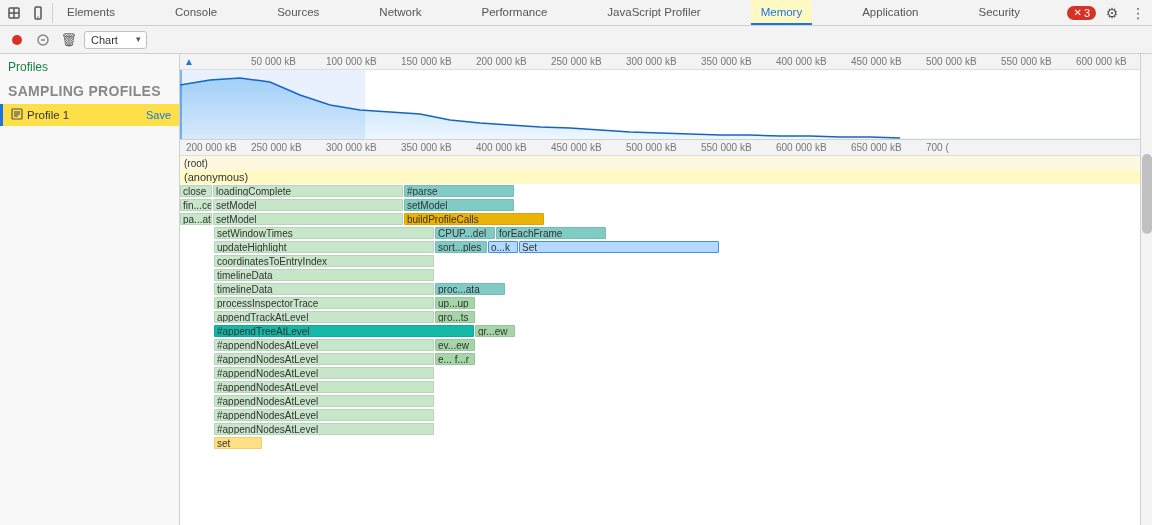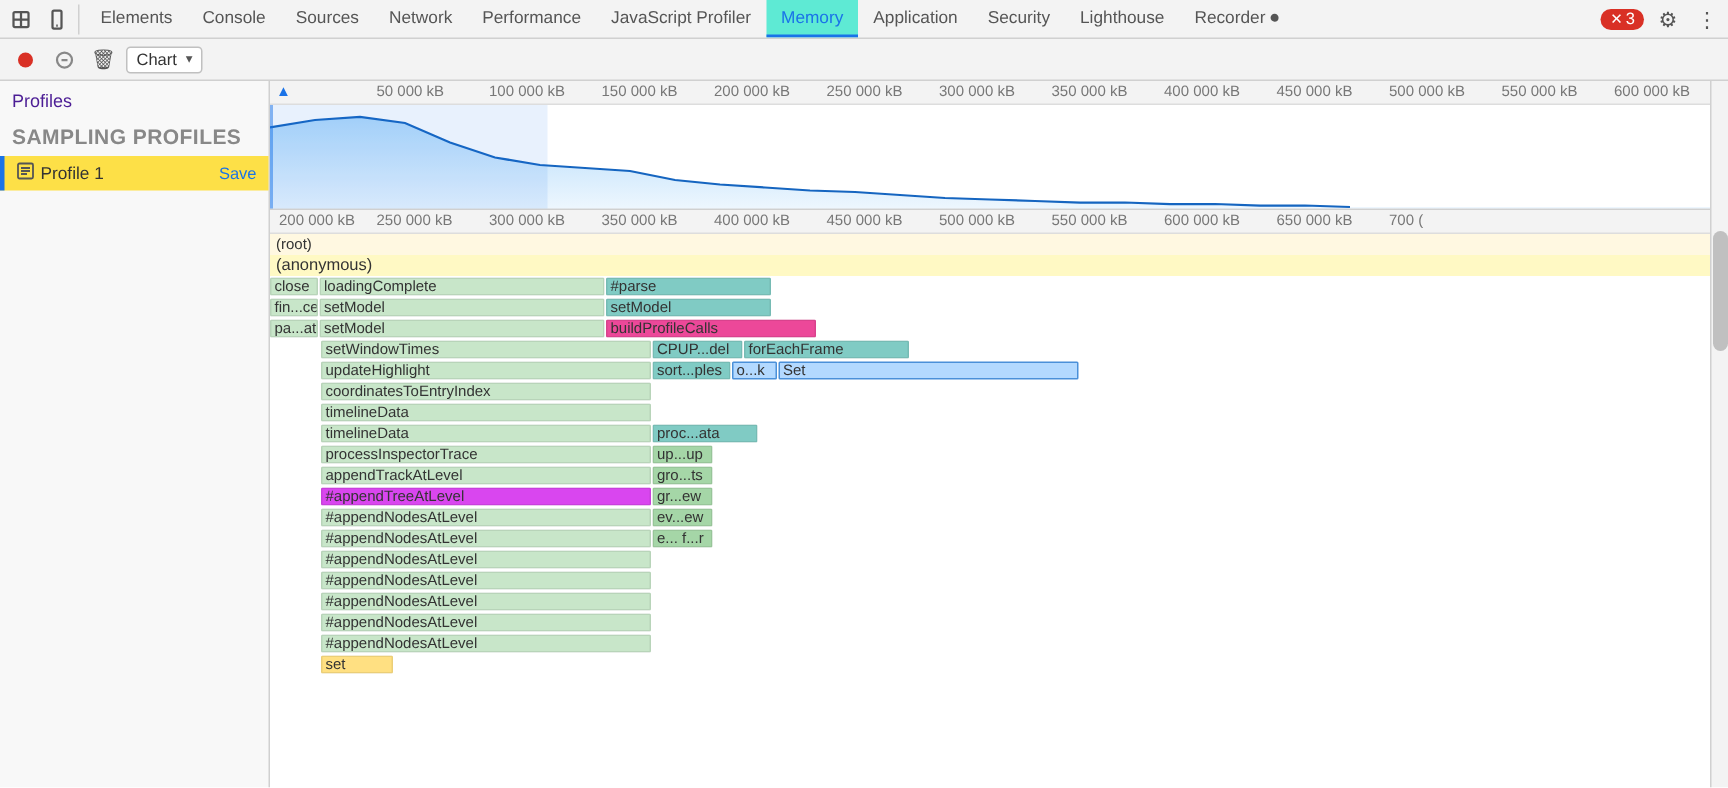--- a/index.html
+++ b/index.html
@@ -31,36 +31,37 @@
       justify-content: center;
       cursor: pointer;
       border-radius: 3px;
       color: #555;
       font-size: 13px;
     }
     .nav-tabs {
       display: flex;
       height: 100%;
       overflow: hidden;
+      gap: 40px;
     }
     .nav-tab {
       display: flex;
       align-items: center;
       padding: 0 10px;
       height: 100%;
       cursor: pointer;
       white-space: nowrap;
       color: #555;
       font-size: 11.5px;
       border-bottom: 2px solid transparent;
     }
     .nav-tab.active {
       color: #1a73e8;
       border-bottom: 2px solid #1a73e8;
-      background: #5eead4;
+      background: #fef9c3;
     }
     .nav-right {
       margin-left: auto;
       display: flex;
       align-items: center;
       gap: 6px;
     }
     .error-badge {
       display: flex;
       align-items: center;
@@ -99,21 +100,21 @@
       align-items: center;
       justify-content: center;
       cursor: pointer;
       border-radius: 3px;
       color: #555;
       font-size: 14px;
     }
     .view-select {
       display: flex;
       align-items: flex-start;
-      gap: 6px;
+      gap: 18px;
       border: 1px solid #c0c0c0;
       border-radius: 3px;
       padding: 2px 6px;
       background: white;
       cursor: pointer;
       font-size: 11px;
     }
 
     
     .main-layout {
@@ -127,21 +128,21 @@
       border-right: 1px solid #d0d0d0;
       display: flex;
       flex-direction: column;
       background: #f8f8f8;
       flex-shrink: 0;
     }
     .sidebar-profiles-title {
       padding: 6px 8px;
       font-size: 12px;
       font-weight: 500;
-      color: #4c1d95;
+      color: #15803d;
     }
     .sampling-label {
       padding: 3px 8px 5px;
       font-size: 14px;
       color: #888;
       font-weight: 600;
       text-transform: uppercase;
       letter-spacing: 0.3px;
     }
     .profile-item {
@@ -407,21 +408,21 @@
 
       <div class="flame-row">
         <span class="flame-block" style="background:#c8e6c9; width:32px;">fin...ce</span>
         <span class="flame-block" style="background:#c8e6c9; width:190px; margin-left:1px;">setModel</span>
         <span class="flame-block" style="background:#80cbc4; width:110px; margin-left:1px;">setModel</span>
       </div>
 
       <div class="flame-row">
         <span class="flame-block" style="background:#c8e6c9; width:32px;">pa...at</span>
         <span class="flame-block" style="background:#c8e6c9; width:190px; margin-left:1px;">setModel</span>
-        <span class="flame-block" style="background:#ec4899; width:140px; margin-left:1px;">buildProfileCalls</span>
+        <span class="flame-block" style="background:#eab308; width:140px; margin-left:1px;">buildProfileCalls</span>
       </div>
 
       <div class="flame-row">
         <span class="flame-block" style="background:#c8e6c9; width:220px; margin-left:34px;">setWindowTimes</span>
         <span class="flame-block" style="background:#80cbc4; width:60px; margin-left:1px;">CPUP...del</span>
         <span class="flame-block" style="background:#80cbc4; width:110px; margin-left:1px;">forEachFrame</span>
       </div>
 
       <div class="flame-row">
         <span class="flame-block" style="background:#c8e6c9; width:220px; margin-left:34px;">updateHighlight</span>
@@ -447,21 +448,21 @@
         <span class="flame-block" style="background:#c8e6c9; width:220px; margin-left:34px;">processInspectorTrace</span>
         <span class="flame-block" style="background:#a5d6a7; width:40px; margin-left:1px;">up...up</span>
       </div>
 
       <div class="flame-row">
         <span class="flame-block" style="background:#c8e6c9; width:220px; margin-left:34px;">appendTrackAtLevel</span>
         <span class="flame-block" style="background:#a5d6a7; width:40px; margin-left:1px;">gro...ts</span>
       </div>
 
       <div class="flame-row">
-        <span class="flame-block" style="background:#d946ef; width:220px; margin-left:34px;">#appendTreeAtLevel</span>
+        <span class="flame-block" style="background:#14b8a6; width:260px; margin-left:34px;">#appendTreeAtLevel</span>
         <span class="flame-block" style="background:#a5d6a7; width:40px; margin-left:1px;">gr...ew</span>
       </div>
 
       <div class="flame-row">
         <span class="flame-block" style="background:#c8e6c9; width:220px; margin-left:34px;">#appendNodesAtLevel</span>
         <span class="flame-block" style="background:#a5d6a7; width:40px; margin-left:1px;">ev...ew</span>
       </div>
       <div class="flame-row">
         <span class="flame-block" style="background:#c8e6c9; width:220px; margin-left:34px;">#appendNodesAtLevel</span>
         <span class="flame-block" style="background:#a5d6a7; width:40px; margin-left:1px;">e... f...r</span>

